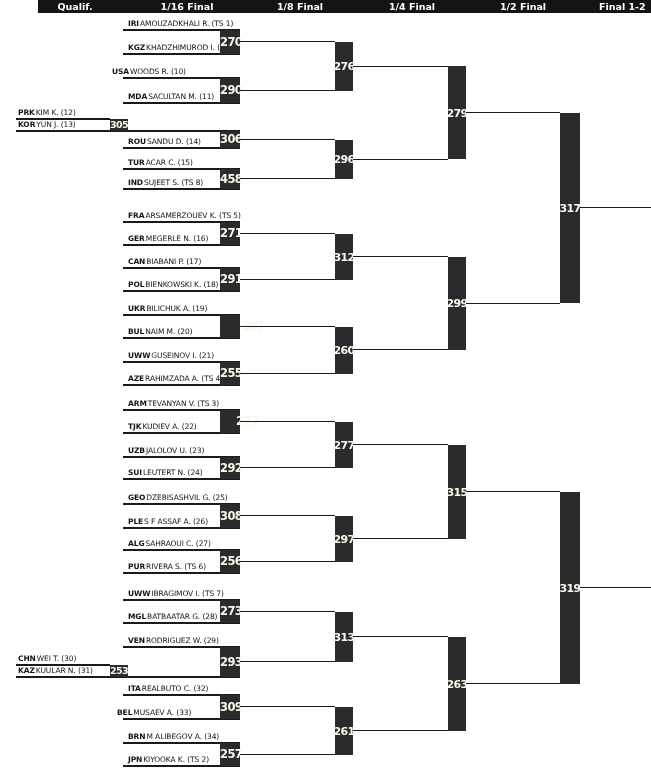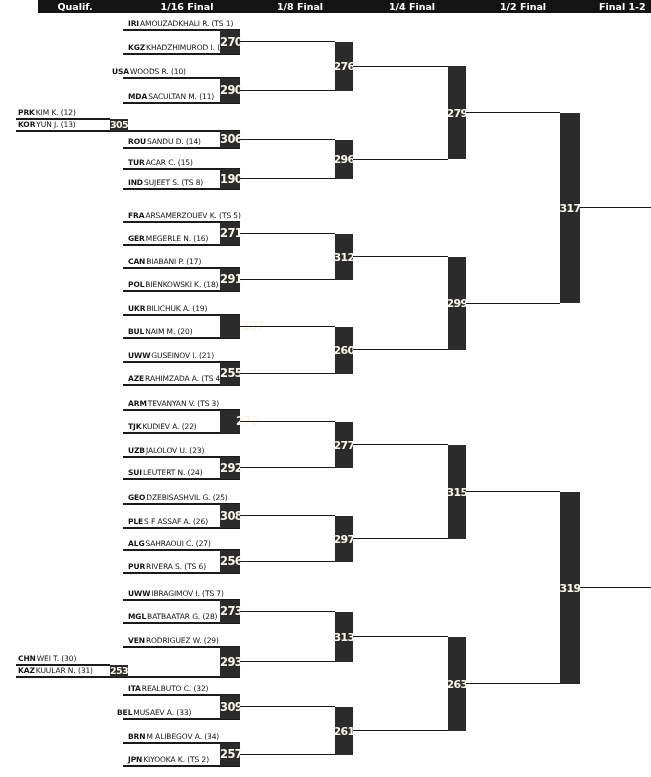--- a/index.html
+++ b/index.html
@@ -113,21 +113,21 @@
       <div class="hline" style="left: 16px; top: 676.3px; width: 112px;"></div>
       <div class="mbox" style="left: 110px; top: 665px; width: 18px; height: 12px;"></div>
       <div class="num num-qual" style="left: 110px; top: 665px; width: 18px; height: 12px; line-height: 12px;">253</div>
       <div class="mbox" style="left: 220px; top: 30px; width: 20px; height: 24px;"></div>
       <div class="num num-r16" style="left: 220px; top: 30px; width: 20px; height: 24px; line-height: 24px;">270</div>
       <div class="mbox" style="left: 220px; top: 78px; width: 20px; height: 25px;"></div>
       <div class="num num-r16" style="left: 220px; top: 78px; width: 20px; height: 25px; line-height: 25px;">290</div>
       <div class="mbox" style="left: 220px; top: 131px; width: 20px; height: 17px;"></div>
       <div class="num num-r16" style="left: 220px; top: 131px; width: 20px; height: 17px; line-height: 17px;">306</div>
       <div class="mbox" style="left: 220px; top: 169px; width: 20px; height: 20px;"></div>
-      <div class="num num-r16" style="left: 220px; top: 169px; width: 20px; height: 20px; line-height: 20px;">190</div>
+      <div class="num num-r16" style="left: 220px; top: 169px; width: 20px; height: 20px; line-height: 20px;">458</div>
       <div class="mbox" style="left: 220px; top: 222px; width: 20px; height: 23px;"></div>
       <div class="num num-r16" style="left: 220px; top: 222px; width: 20px; height: 24px; line-height: 23px;">271</div>
       <div class="mbox" style="left: 220px; top: 268px; width: 20px; height: 23px;"></div>
       <div class="num num-r16" style="left: 220px; top: 268px; width: 20px; height: 23px; line-height: 23px;">291</div>
       <div class="mbox" style="left: 220px; top: 315px; width: 20px; height: 23px;"></div>
       <div class="num num-r16" style="left: 220px; top: 315px; width: 20px; height: 38px; line-height: 23px; padding-left: 22px;">307</div>
       <div class="mbox" style="left: 220px; top: 362px; width: 20px; height: 23px;"></div>
       <div class="num num-r16" style="left: 220px; top: 362px; width: 20px; height: 23px; line-height: 23px;">255</div>
       <div class="mbox" style="left: 220px; top: 410px; width: 20px; height: 23px;"></div>
       <div class="num num-r16" style="left: 220px; top: 410px; width: 20px; height: 23px; line-height: 23px; margin-left: 16px;">272</div>

